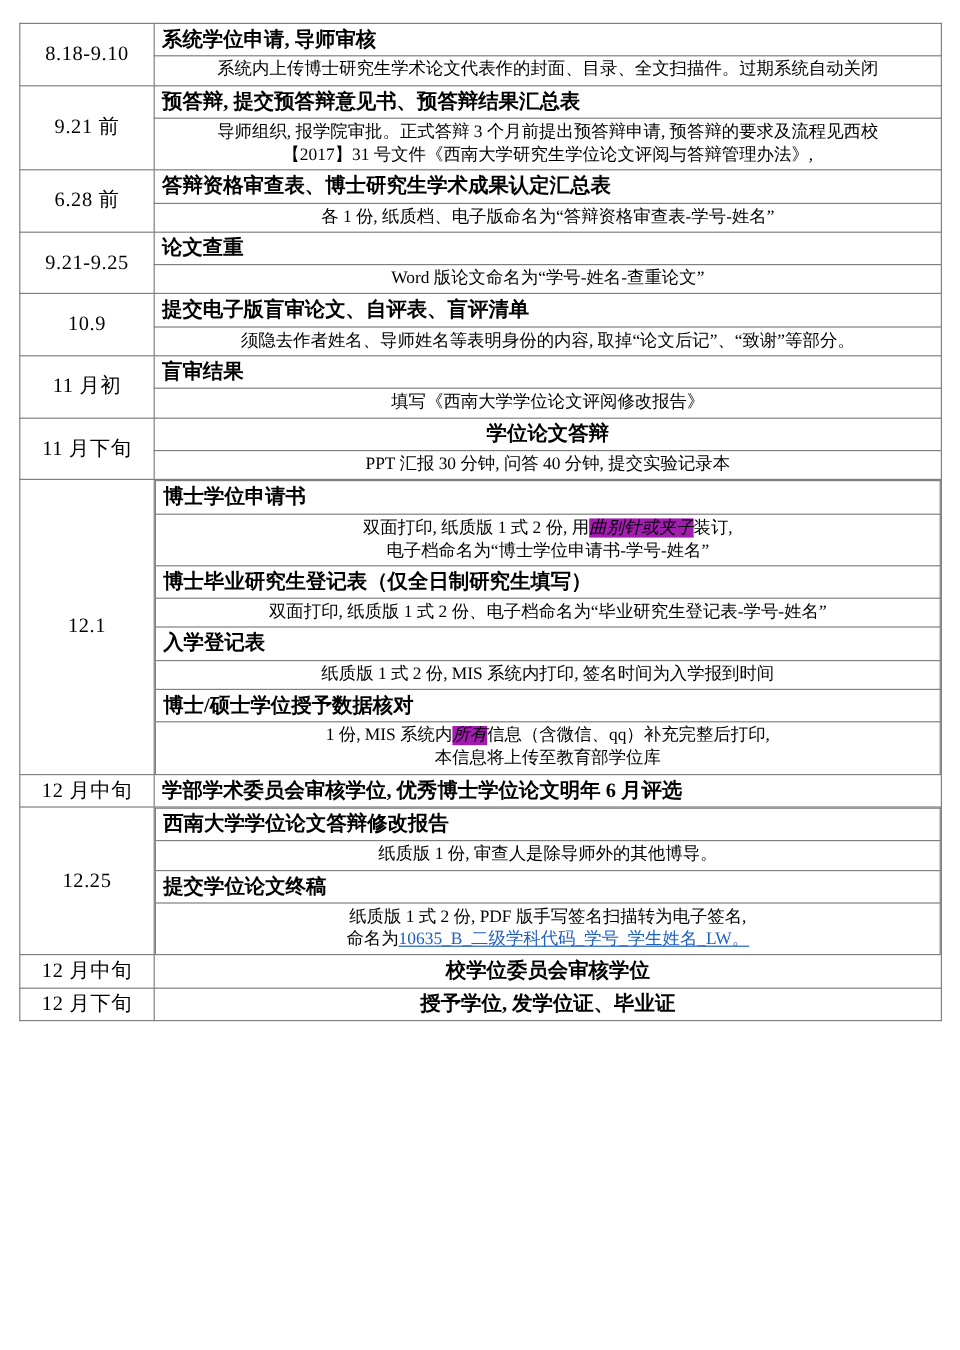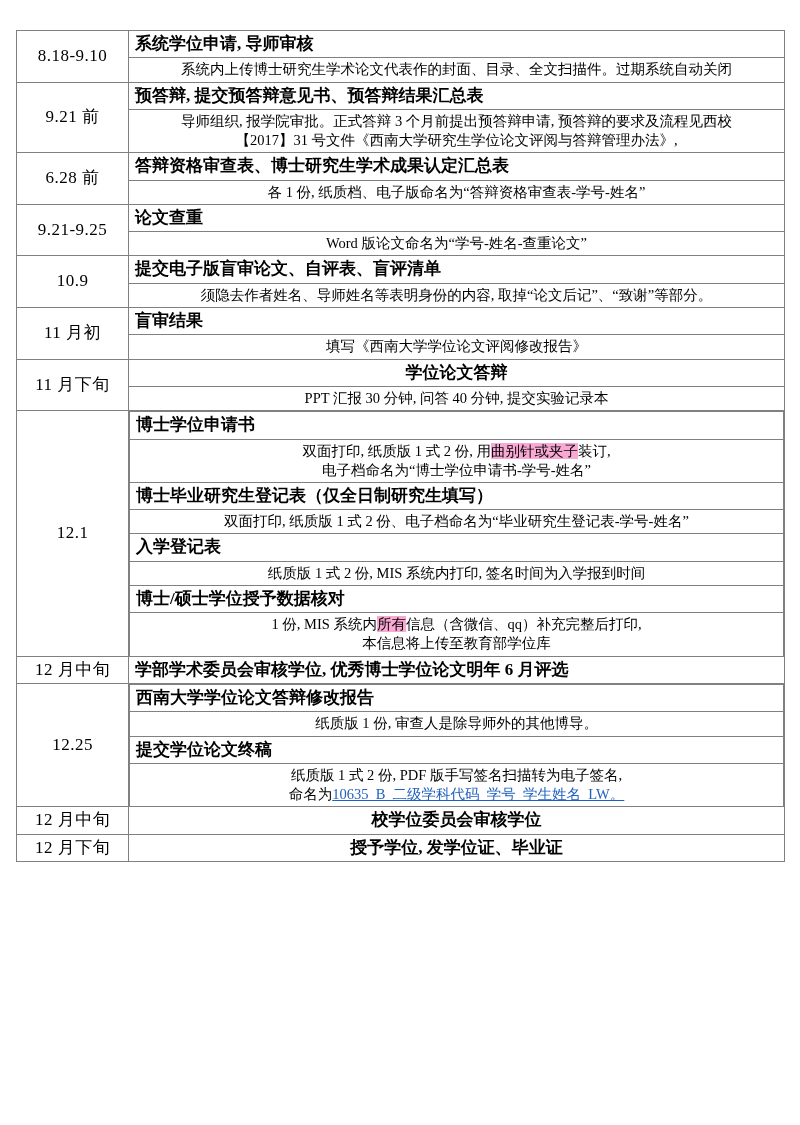--- a/index.html
+++ b/index.html
@@ -11,21 +11,21 @@
     width: 800px;
     height: 1125px;
     font-family: "Liberation Serif", "DejaVu Serif", serif;
     color: #000000;
   }
   .page {
     position: relative;
     width: 800px;
     height: 1125px;
     box-sizing: border-box;
-    padding: 30px 16px 0 16px;
+    padding: 19px 16px 0 16px;
   }
   table.schedule {
     width: 768px;
     border-collapse: collapse;
     table-layout: fixed;
   }
   table.schedule td {
     border: 1px solid #808080;
     vertical-align: middle;
     padding: 2px 6px;
@@ -58,21 +58,22 @@
     padding-right: 6px;
   }
   .note-cell.center-note {
     text-align: center;
     margin-top: 16px;
   }
   .note-line {
     display: block;
   }
   .hl {
-    background: #f9a8d4;
+    background: #a21caf;
+    font-style: italic;
   }
   .blue {
     color: #1f5fbf;
     text-decoration: underline;
   }
   .inner-table {
     width: 100%;
     border-collapse: collapse;
     table-layout: fixed;
   }

